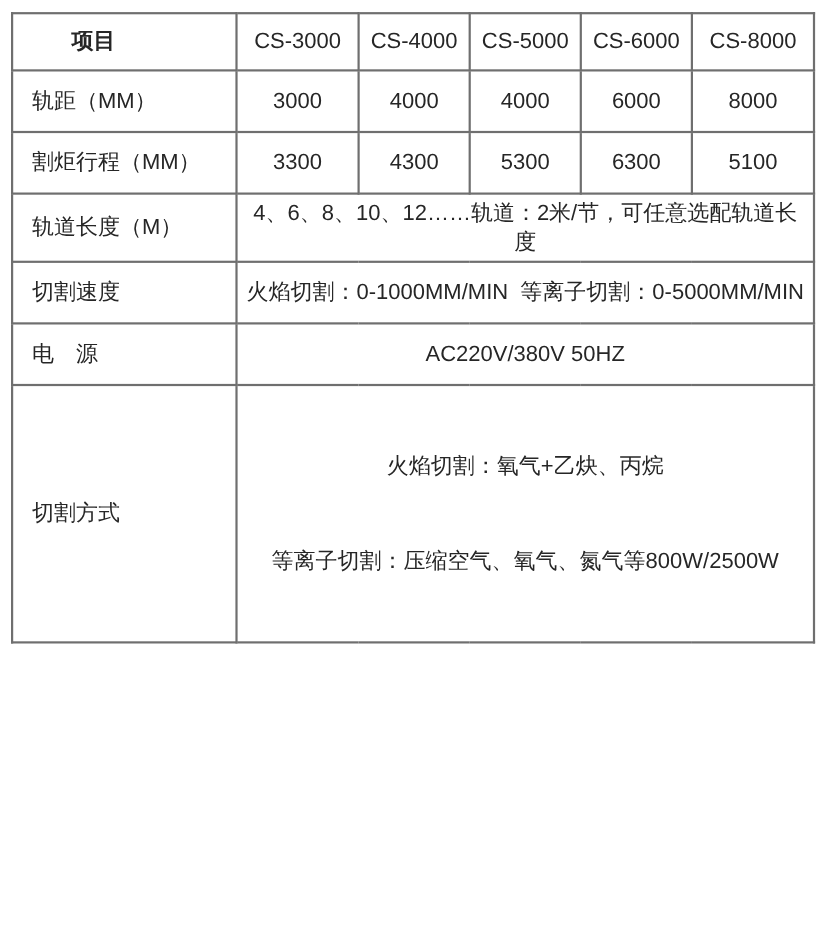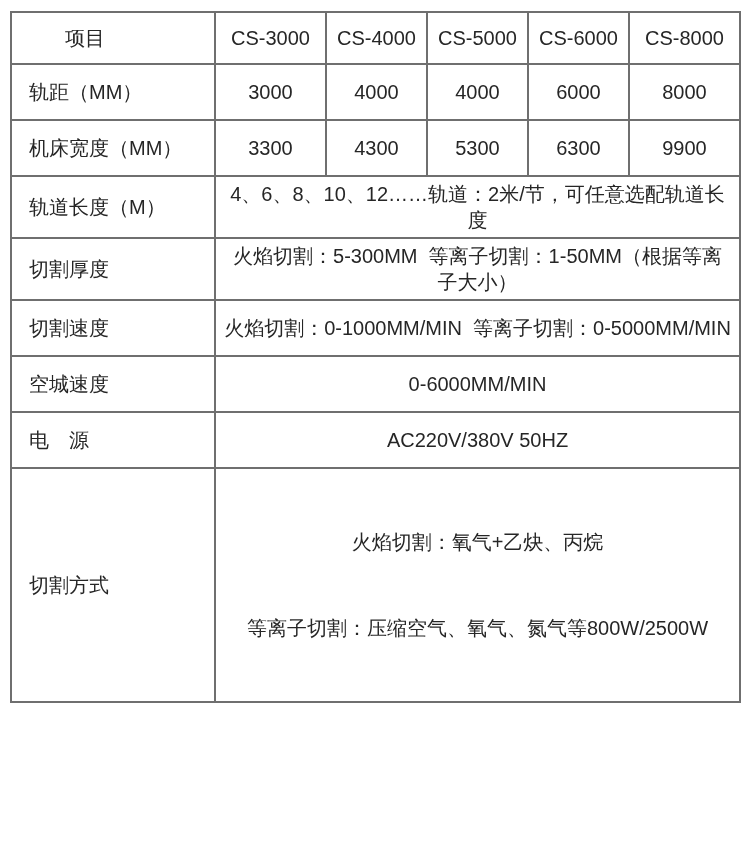--- a/index.html
+++ b/index.html
@@ -32,20 +32,21 @@
     line-height:1.3;
     vertical-align:middle;
     overflow:hidden;
   }
   td.label{
     text-align:left;
     padding:4px 6px 4px 17px;
   }
   td.header-item{
     padding-left:53px;
+    font-weight:bold;
   }
   td.val{
     text-align:center;
     padding:4px 2px;
     margin-left:34px;
   }
   td.span-cell{
     text-align:center;
     padding:4px 8px;
     white-space:pre-wrap;
@@ -85,49 +86,41 @@
         <td class="label">轨距（MM）</td>
         <td class="val">3000</td>
         <td class="val">4000</td>
         <td class="val">4000</td>
         <td class="val">6000</td>
         <td class="val">8000</td>
       </tr>
 
 
       <tr class="h-std">
-        <td class="label">机床宽度（MM）</td>
+        <td class="label">割炬行程（MM）</td>
         <td class="val">3300</td>
         <td class="val">4300</td>
         <td class="val">5300</td>
         <td class="val">6300</td>
-        <td class="val">9900</td>
+        <td class="val">5100</td>
       </tr>
 
 
       <tr class="h-std">
         <td class="label">轨道长度（M）</td>
         <td class="span-cell" colspan="5">4、6、8、10、12……轨道：2米/节，可任意选配轨道长度</td>
       </tr>
 
 
-      <tr class="h-std">
-        <td class="label">切割厚度</td>
-        <td class="span-cell" colspan="5">火焰切割：5-300MM  等离子切割：1-50MM（根据等离子大小）</td>
-      </tr>
 
       <tr class="h-std">
         <td class="label">切割速度</td>
         <td class="span-cell" colspan="5">火焰切割：0-1000MM/MIN  等离子切割：0-5000MM/MIN</td>
       </tr>
 
-      <tr class="h-std">
-        <td class="label">空城速度</td>
-        <td class="span-cell" colspan="5">0-6000MM/MIN</td>
-      </tr>
 
       <tr class="h-std">
         <td class="label">电　源</td>
         <td class="span-cell" colspan="5">AC220V/380V 50HZ</td>
       </tr>
 
 
       <tr class="h-tall">
         <td class="label">切割方式</td>
         <td class="span-cell" colspan="5">

